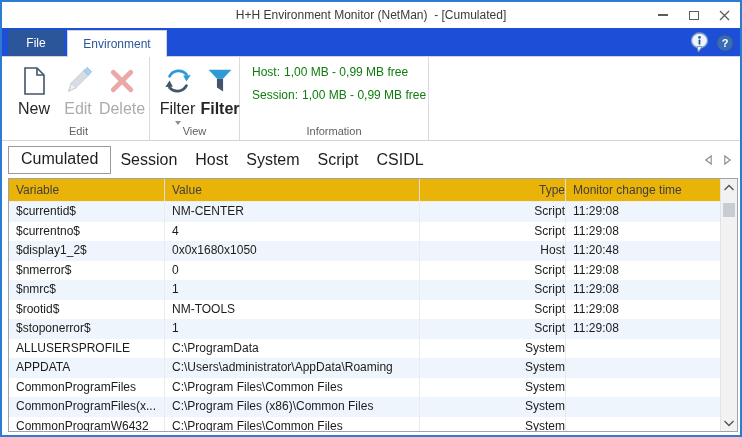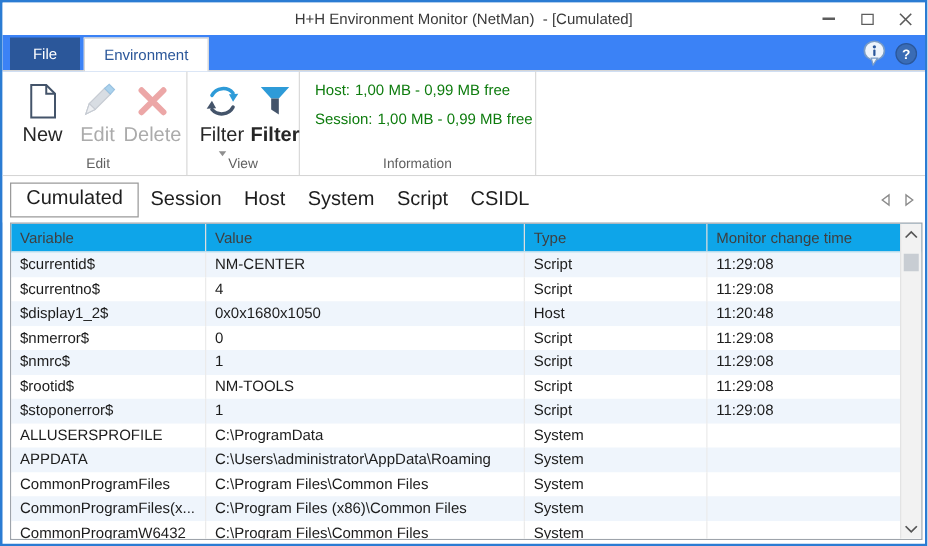--- a/index.html
+++ b/index.html
@@ -18,21 +18,21 @@
     white-space:pre;
   }
   .win-controls { position:absolute; right:0; top:0; height:26px; display:flex; }
   .win-btn { width:31px; height:26px; display:flex; align-items:center; justify-content:center; cursor:default; }
   .glyph-min { width:10px; height:2px; background:#5c5c5c; }
   .glyph-max { width:10px; height:9px; border:1.5px solid #5c5c5c; background:#fff; }
   
   .ribbon-tabs {
     position:relative; height:29px; flex:0 0 29px;
     display:flex; align-items:flex-end; border-bottom:1px solid #d5d5d5;
-    background:#3b82f6; padding-left:6px;
+    background:#1d4ed8; padding-left:6px;
   }
   .rtab { height:26px; line-height:26px; font-size:12px; padding:0 14px; position:relative; }
   .rtab-file { background:#2b579a; color:#fff; min-width:56px; text-align:center; }
   .rtab-env {
     background:#fff; color:#2b579a; border:1px solid #d5d5d5; border-bottom:none;
     margin-left:3px; margin-bottom:-1px; height:27px; z-index:2; min-width:100px; text-align:center;
   }
   .quick-icons { position:absolute; right:6px; top:4px; display:flex; align-items:center; gap:7px; }
   
   .ribbon-body { height:84px; flex:0 0 84px; background:#fff; border-bottom:1px solid #d5d5d5; display:flex; padding-left:6px; }
@@ -59,33 +59,33 @@
   
   .view-strip { height:37px; flex:0 0 37px; background:#fff; display:flex; align-items:center; padding-left:6px; position:relative; }
   .vtab { font-size:16px; color:#1e1e1e; padding:4px 9px; cursor:default; white-space:nowrap; }
   .vtab.active { border:1px solid #9a9a9a; background:#fff; padding:3px 12px 5px 12px; }
   .strip-arrows { position:absolute; right:8px; top:0; height:37px; display:flex; align-items:center; gap:10px; }
   
   .table-wrap {
     flex:1 1 auto; margin:0 2px 3px 6px; border:1px solid #9ea4ab;
     position:relative; background:#fff; overflow:hidden;
   }
-  .theader { display:flex; height:23px; border-bottom:1px solid #ededed; background:#0ea5e9; }
+  .theader { display:flex; height:23px; border-bottom:1px solid #ededed; background:#eab308; }
   .hcell {
     font-size:12px; color:#3f3f3f; line-height:22px; padding-left:7px;
     border-right:1px solid #dedede; white-space:nowrap; overflow:hidden;
   }
   .tbody-rows {}
   .trow { display:flex; height:19.5px; background:#fff; }
   .trow.stripe { background:#eff5fc; }
   .tcell {
     font-size:12px; color:#1c1c1c; line-height:19.5px; padding-left:7px;
     border-right:1px solid #ebebeb; white-space:nowrap; overflow:hidden;
   }
-  .c0 { width:156px; } .c1 { width:255px; } .c2 { width:146px; } .c3 { width:140px; border-right:none !important; }
+  .c0 { width:156px; } .c1 { width:255px; } .c2 { width:146px;text-align:right; } .c3 { width:140px; border-right:none !important; }
   
   .vscroll {
     position:absolute; top:0; right:0; bottom:0; width:17px;
     background:#f2f2f2; border-left:1px solid #e3e3e3;
   }
   .sbtn { position:absolute; left:0; width:16px; height:17px; display:flex; align-items:center; justify-content:center; }
   .sbtn.up { top:0; } .sbtn.down { bottom:0; }
   .sthumb { position:absolute; left:2px; top:24px; width:12px; height:14px; background:#c8cdd3; }
 </style>
 </head>

